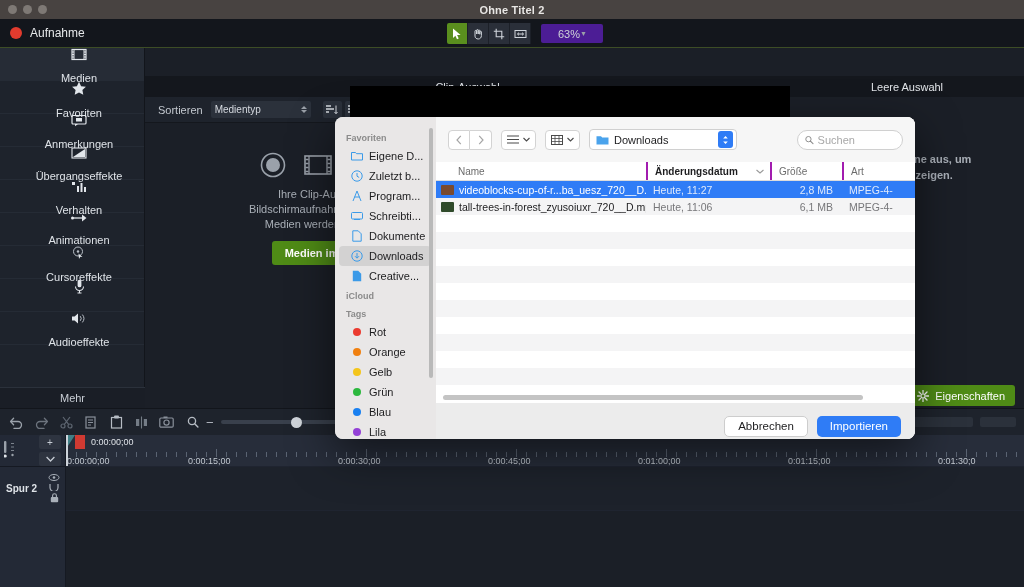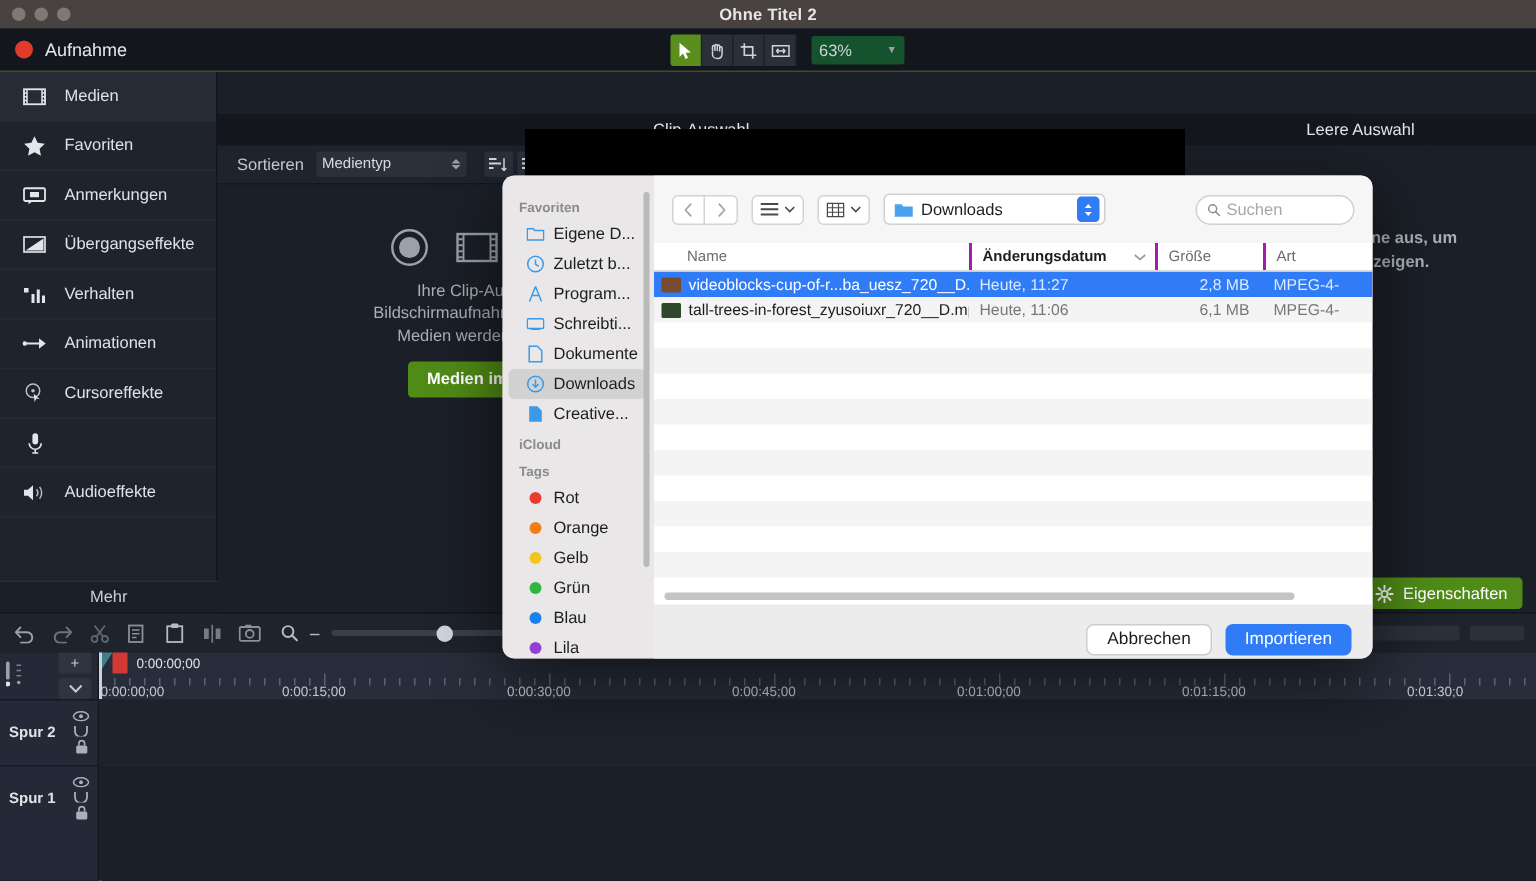--- a/index.html
+++ b/index.html
@@ -44,23 +44,23 @@
   .tbtn {
     width: 21px; height: 21px; background: #2a2f39;
     display: flex; align-items: center; justify-content: center;
     border-right: 1px solid #1c2028; cursor: pointer;
   }
   .tbtn:first-child { border-radius: 2px 0 0 2px; }
   .tbtn:last-child { border-right: none; border-radius: 0 2px 2px 0; }
   .tbtn.active { background: #5a8f1e; }
   .tbtn svg { display: block; }
   .zoomsel {
-    margin-left: 10px; width: 62px; height: 19px; background: #14532d;
+    margin-left: 10px; width: 62px; height: 19px; background: #4c1d95;
     border-radius: 2px; display: flex; align-items: center; justify-content: space-between;
-    padding: 0 5px; cursor: pointer;
+    padding: 0 17px; cursor: pointer;
   }
   .zoomsel .z { font-size: 11px; color: #cfd3d8; }
   .zoomsel .car { font-size: 7px; color: #9aa0a8; }
 
   .tool-right {
     position: absolute; right: 8px; top: 4px;
     display: flex; align-items: center; gap: 9px;
   }
   .dlbtn {
     width: 21px; height: 21px; background: #2a2f39; border-radius: 2px;
@@ -81,20 +81,21 @@
 
   
   .sidebar {
     position: absolute; left: 0; top: 48px; width: 145px; height: 360px;
     background: #1e232c; border-right: 1px solid #12151b;
   }
   .side-item {
     height: 33px; display: flex; align-items: center; gap: 11px;
     padding-left: 14px; cursor: pointer; color: #dfe3e8; font-size: 11px;
     border-bottom: 1px solid #252b35;
+    flex-direction: column;
   }
   .side-item.active { background: #262c36; }
   .side-ic { width: 18px; display: flex; align-items: center; justify-content: center; }
   .side-more {
     position: absolute; left: 0; bottom: 0; width: 145px; height: 21px;
     background: #1a1e26; border-top: 1px solid #2b313b;
     display: flex; align-items: center; justify-content: center;
     font-size: 11px; color: #c9ced5; cursor: pointer;
   }
 
@@ -599,36 +600,20 @@
           <div class="th-btn">+</div>
           <div class="th-btn">
             <svg width="9" height="6" viewBox="0 0 9 6">
                 <path d="M0.6 1l3.9 4 3.9-4" stroke="#c6ccd4" stroke-width="1.3" fill="none"></path>
               </svg>
           </div>
         </div>
       </div>
       <div class="th-row">
         <span class="th-name">Spur 2</span>
-        <span class="th-ics">
-          <svg width="12" height="7" viewBox="0 0 12 7">
-              <ellipse cx="6" cy="3.5" rx="5" ry="3" stroke="#a9b0b9" stroke-width="1" fill="none"></ellipse>
-              <circle cx="6" cy="3.5" r="1.3" fill="#a9b0b9"></circle>
-            </svg>
-          <svg width="12" height="8" viewBox="0 0 12 8">
-              <path d="M2 1v3.5a4 4 0 008 0V1" stroke="#a9b0b9" stroke-width="1.2" fill="none"></path>
-            </svg>
-          <svg width="9" height="10" viewBox="0 0 9 10">
-              <rect x="0.8" y="4" width="7.4" height="5.3" rx="1" fill="#a9b0b9"></rect>
-              <path d="M2.6 4V2.6a1.9 1.9 0 013.8 0V4" stroke="#a9b0b9" stroke-width="1.1" fill="none"></path>
-            </svg>
-        </span>
-      </div>
-      <div class="th-row">
-        <span class="th-name">Spur 1</span>
         <span class="th-ics">
           <svg width="12" height="7" viewBox="0 0 12 7">
               <ellipse cx="6" cy="3.5" rx="5" ry="3" stroke="#a9b0b9" stroke-width="1" fill="none"></ellipse>
               <circle cx="6" cy="3.5" r="1.3" fill="#a9b0b9"></circle>
             </svg>
           <svg width="12" height="8" viewBox="0 0 12 8">
               <path d="M2 1v3.5a4 4 0 008 0V1" stroke="#a9b0b9" stroke-width="1.2" fill="none"></path>
             </svg>
           <svg width="9" height="10" viewBox="0 0 9 10">
               <rect x="0.8" y="4" width="7.4" height="5.3" rx="1" fill="#a9b0b9"></rect>

